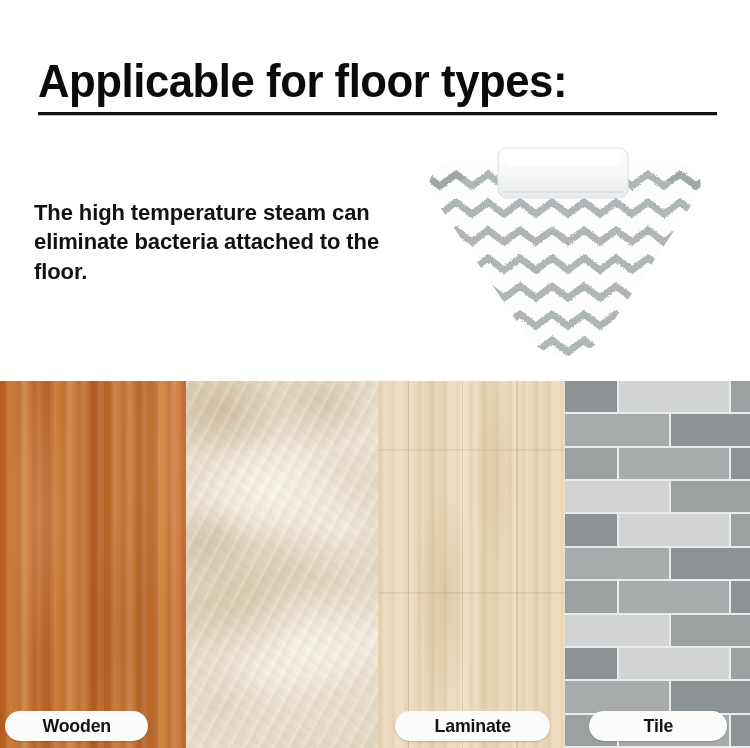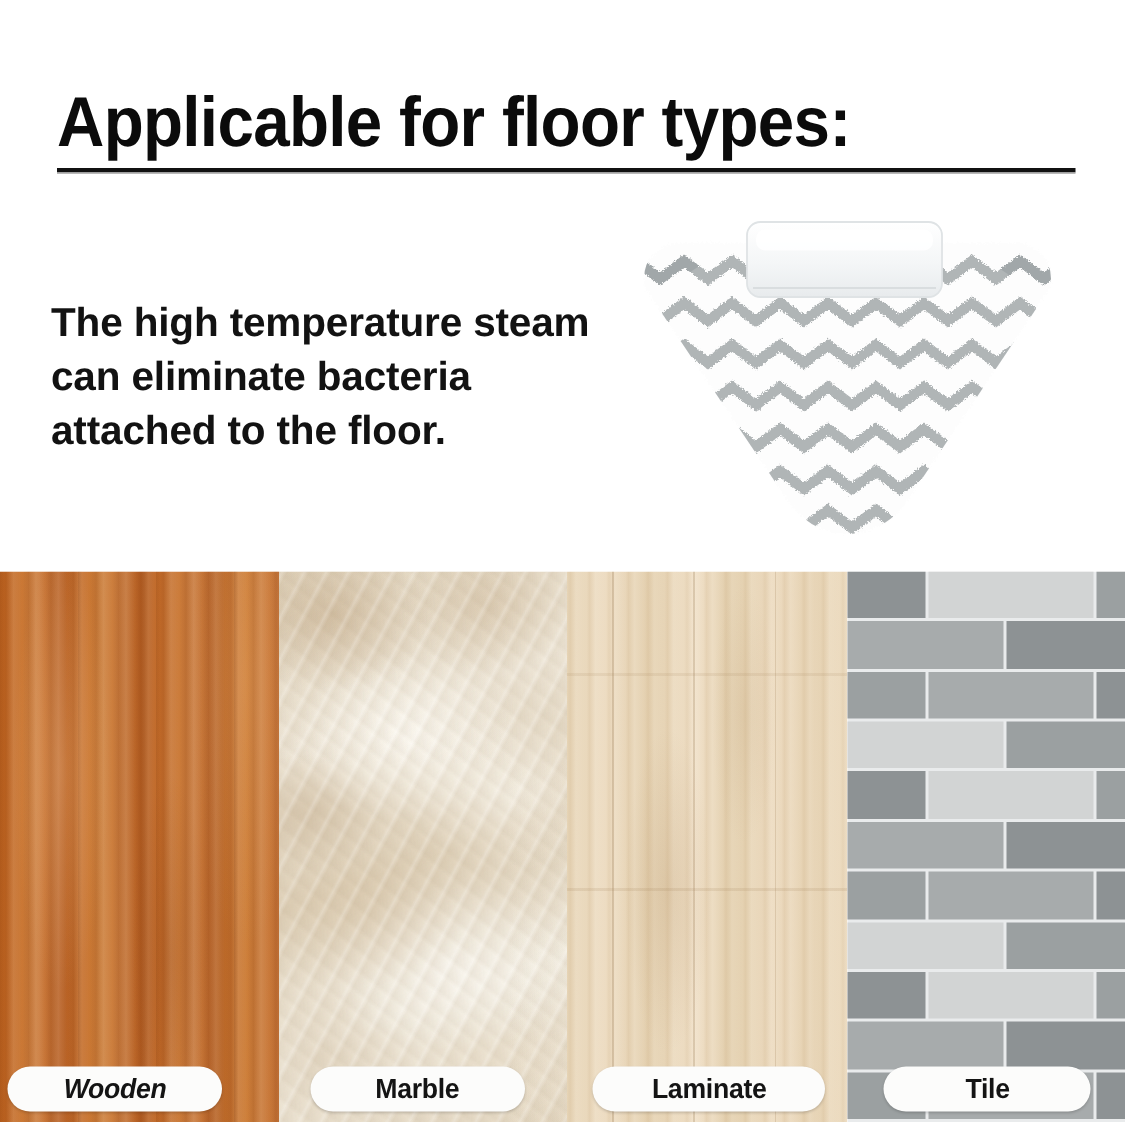--- a/index.html
+++ b/index.html
@@ -50,21 +50,21 @@
     position:absolute;
     left:0; top:3px;
     width:100%; height:1px;
     background:#b9b9b9;
   }
 
   #body-copy {
     position:absolute;
     left:34px; top:198px;
     width:370px;
-    font-size:27px;
+    font-size:22px;
     font-weight:bold;
     line-height:1.33;
     color:#121212;
     letter-spacing:-0.1px;
   }
 
   
   #mop-pad {
     position:absolute;
     left:418px; top:140px;
@@ -283,32 +283,29 @@
           <rect x="80" y="8" width="130" height="50" rx="9" ry="9" fill="url(#tabGrad)" stroke="#dfe3e5" stroke-width="1.2"></rect>
           <rect x="86" y="13" width="118" height="14" rx="6" ry="6" fill="#ffffff" opacity="0.85"></rect>
           <line x1="84" y1="52" x2="206" y2="52" stroke="#d9dddf" stroke-width="1.4"></line>
         </g>
       </svg>
     </div>
   </div>
 
   <div id="floor-strip">
 
-    <div class="floor-panel" style="width:186px;font-style:italic;">
+    <div class="floor-panel" style="width:186px;">
       <div class="floor-tex tex-wooden"></div>
       <div class="label-pill" id="pill-wooden">
         <span>Wooden</span>
       </div>
     </div>
 
     <div class="floor-panel" style="width:192px;">
       <div class="floor-tex tex-marble"></div>
-      <div class="label-pill" id="pill-marble">
-        <span>Marble</span>
-      </div>
     </div>
 
     <div class="floor-panel" style="width:187px;">
       <div class="floor-tex tex-laminate"></div>
       <div class="label-pill" id="pill-laminate">
         <span>Laminate</span>
       </div>
     </div>
 
     <div class="floor-panel" style="width:185px;">

